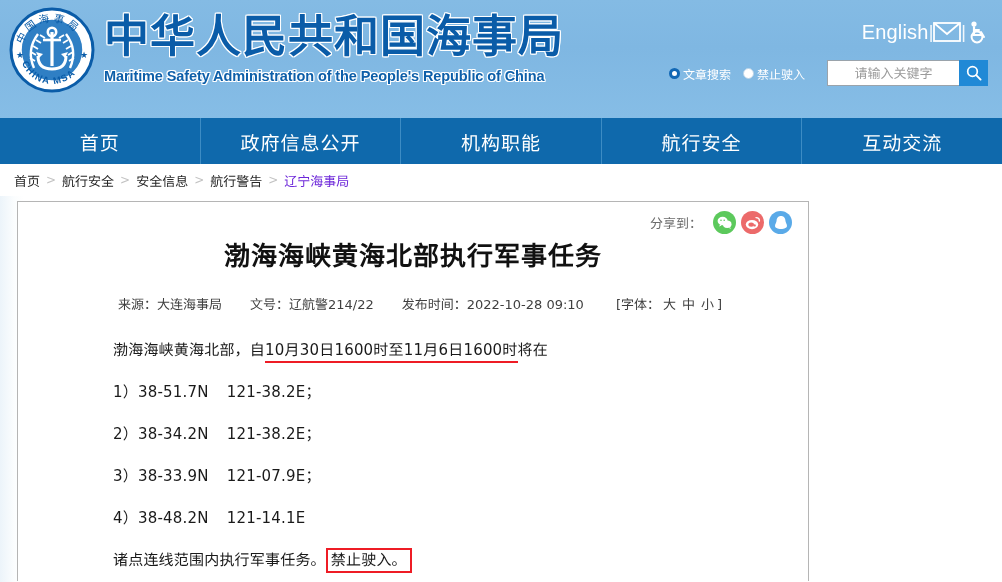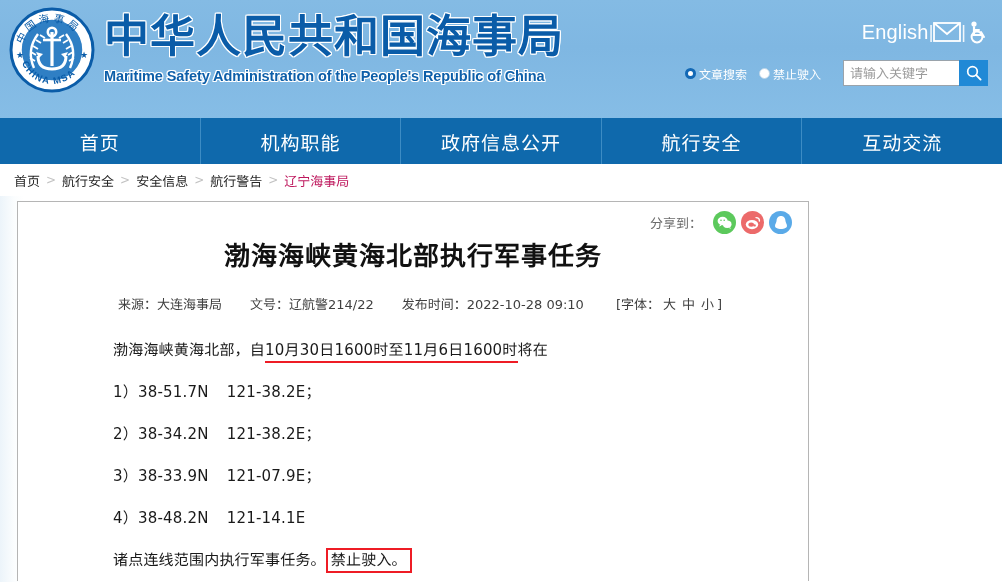--- a/index.html
+++ b/index.html
@@ -138,31 +138,32 @@
     font-size: 12px;
     color: #ffffff;
     white-space: nowrap;
   }
   .search-box {
     display: flex;
     align-items: stretch;
     height: 26px;
   }
   .search-input {
-    width: 116px;
+    width: 132px;
     height: 26px;
     box-sizing: border-box;
     border: 1px solid #9aa3ab;
     border-right: none;
     background: #ffffff;
     font-family: "DejaVu Sans", sans-serif;
     font-size: 13px;
     color: #333;
     padding: 0 6px;
     outline: none;
+    text-align: center;
   }
   .search-input::placeholder { color: #9b9b9b; }
   .search-btn {
     width: 29px;
     height: 26px;
     box-sizing: border-box;
     background: #2089d6;
     border: 1px solid #2089d6;
     display: flex;
     align-items: center;
@@ -204,21 +205,21 @@
     padding-left: 14px;
     font-family: "DejaVu Sans", sans-serif;
     font-size: 13px;
     background: #ffffff;
   }
   .crumb {
     color: #262626;
     text-decoration: none;
     white-space: nowrap;
   }
-  .crumb.last { color: #be185d; }
+  .crumb.last { color: #6d28d9; }
   .crumb-sep {
     color: #c2c2c2;
     margin: 0 6px;
     font-size: 12px;
   }
 
   
   .page-body {
     position: relative;
     width: 1002px;
@@ -395,22 +396,22 @@
           </svg>
         </button>
       </div>
     </div>
 
   </div>
 </div>
 
 <nav class="main-nav">
   <a class="nav-item" href="#">首页</a>
+  <a class="nav-item" href="#">政府信息公开</a>
   <a class="nav-item" href="#">机构职能</a>
-  <a class="nav-item" href="#">政府信息公开</a>
   <a class="nav-item" href="#">航行安全</a>
   <a class="nav-item" href="#">互动交流</a>
 </nav>
 
 <div class="breadcrumb">
   <a class="crumb" href="#">首页</a>
   <span class="crumb-sep">&gt;</span>
   <a class="crumb" href="#">航行安全</a>
   <span class="crumb-sep">&gt;</span>
   <a class="crumb" href="#">安全信息</a>

